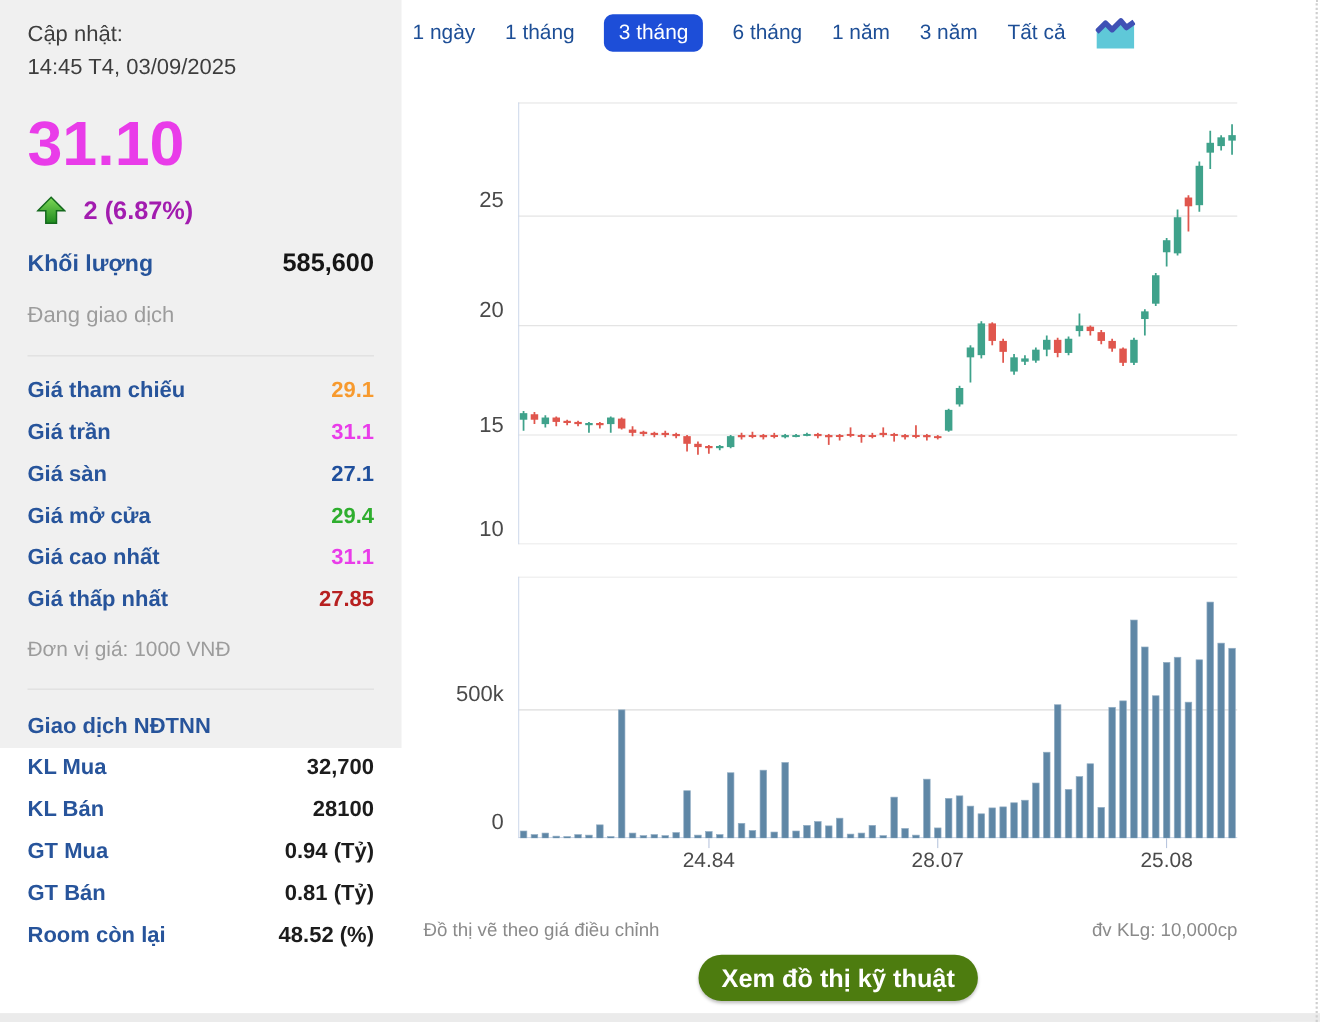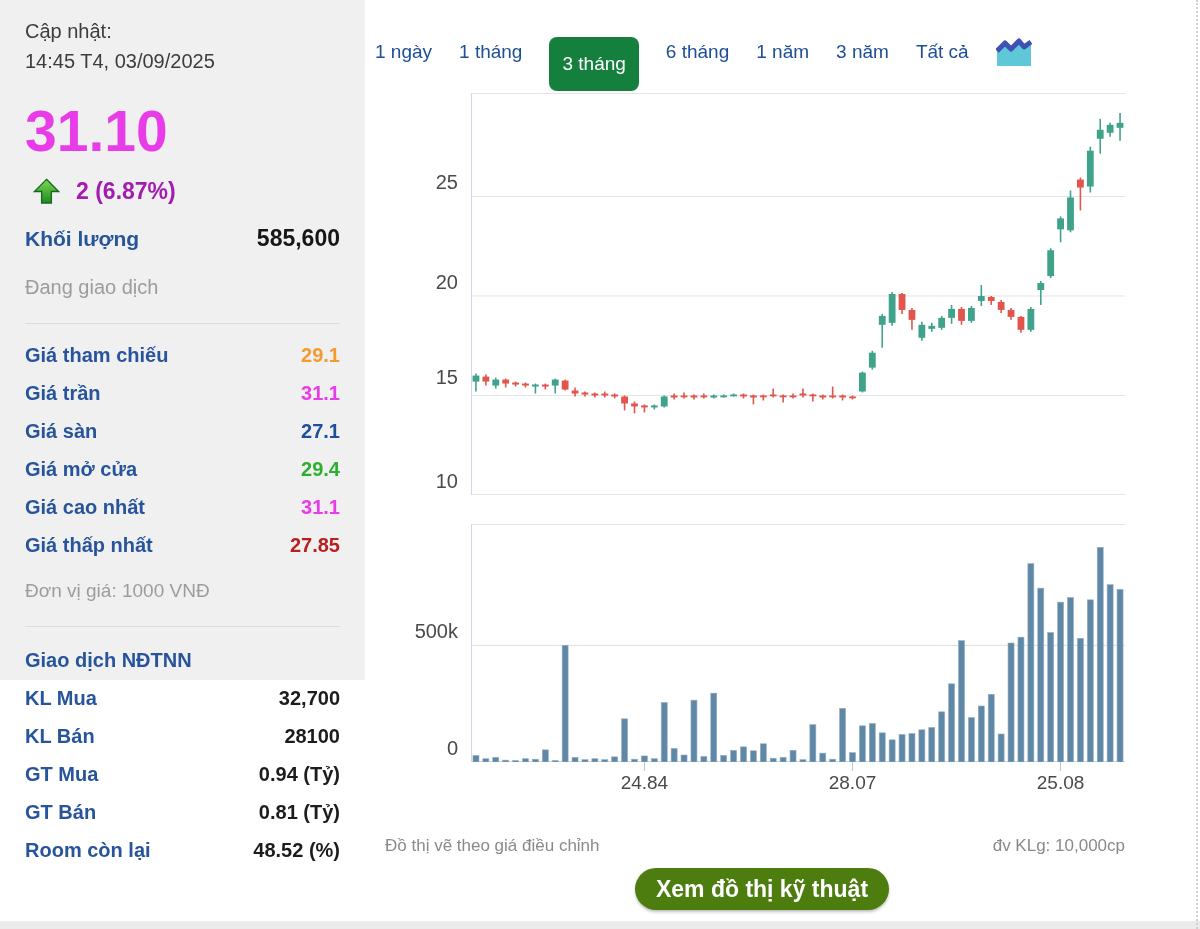--- a/index.html
+++ b/index.html
@@ -24,21 +24,21 @@
   .divider{border:none;border-top:1px solid #dcdcdc;width:315px;margin:24px 0 0 25px;}
   .price-table{margin-top:12px;}
   .p-row{line-height:38px;font-size:20px;font-weight:bold;}
   .p-row .lbl{color:#27549b;}
   .p-row .val{color:#1c1c1c;}
   .unit-note{margin-left:25px;margin-top:16px;font-size:19px;color:#9c9c9c;}
   .foreign-header{margin-left:25px;margin-top:14px;font-size:20px;font-weight:bold;color:#27549b;line-height:38px;}
   
   .tabs{position:absolute;left:375px;top:13px;display:flex;align-items:center;gap:27px;}
   .tab{font-size:19px;font-weight:normal;color:#1d4e96;cursor:pointer;line-height:34px;white-space:nowrap;}
-  .tab.active{background:#15803d;color:#ffffff;padding:10px 13px;border-radius:8px;margin-top:24px;}
+  .tab.active{background:#1d4ed8;color:#ffffff;padding:0 13px;border-radius:8px;}
   .tab-chart-icon{width:36px;height:29px;display:inline-block;cursor:pointer;}
   
   #price-svg{position:absolute;left:471px;top:93px;}
   #vol-svg{position:absolute;left:471px;top:524px;}
   .y-axis-label{position:absolute;left:396px;width:62px;text-align:right;font-size:20px;color:#4a4a4a;}
   .x-tick-mark{position:absolute;top:762px;height:9px;width:1px;background:#b9c6de;}
   .x-axis-label{position:absolute;top:772px;width:90px;text-align:center;font-size:19px;color:#4a4a4a;}
   
   .note-left{position:absolute;left:385px;top:836px;font-size:17px;color:#8a8a8a;}
   .note-right{position:absolute;left:925px;top:836px;width:200px;text-align:right;font-size:17px;color:#8a8a8a;}
@@ -364,21 +364,21 @@
     <rect x="596.5" y="73.5" width="6" height="164.5" fill="#5f87a6" stroke="#93aec4" stroke-width="0.6"></rect>
     <rect x="606.4090909090909" y="114.33333333333333" width="6" height="123.66666666666667" fill="#5f87a6" stroke="#93aec4" stroke-width="0.6"></rect>
     <rect x="616.3181818181818" y="75.83333333333331" width="6" height="162.16666666666669" fill="#5f87a6" stroke="#93aec4" stroke-width="0.6"></rect>
     <rect x="626.2272727272726" y="23.333333333333343" width="6" height="214.66666666666666" fill="#5f87a6" stroke="#93aec4" stroke-width="0.6"></rect>
     <rect x="636.1363636363636" y="60.66666666666666" width="6" height="177.33333333333334" fill="#5f87a6" stroke="#93aec4" stroke-width="0.6"></rect>
     <rect x="646.0454545454545" y="65.33333333333334" width="6" height="172.66666666666666" fill="#5f87a6" stroke="#93aec4" stroke-width="0.6"></rect>
   </svg>
 <div id="axis-labels">
     <div class="y-axis-label" style="top: 171.485px;">25</div>
     <div class="y-axis-label" style="top: 270.99px;">20</div>
-    <div class="y-axis-label" style="top: 366px;">15</div>
+    <div class="y-axis-label" style="top: 376px;">15</div>
     <div class="y-axis-label" style="top: 470px;">10</div>
     <div class="y-axis-label" style="top: 620.333px;">500k</div>
     <div class="y-axis-label" style="top: 737px;">0</div>
     <div class="x-tick-mark" style="left: 643.909px;"></div>
     <div class="x-axis-label" style="left: 599.409px;">24.84</div>
     <div class="x-tick-mark" style="left: 852px;"></div>
     <div class="x-axis-label" style="left: 807.5px;">28.07</div>
     <div class="x-tick-mark" style="left: 1060.09px;"></div>
     <div class="x-axis-label" style="left: 1015.59px;">25.08</div>
   </div>

